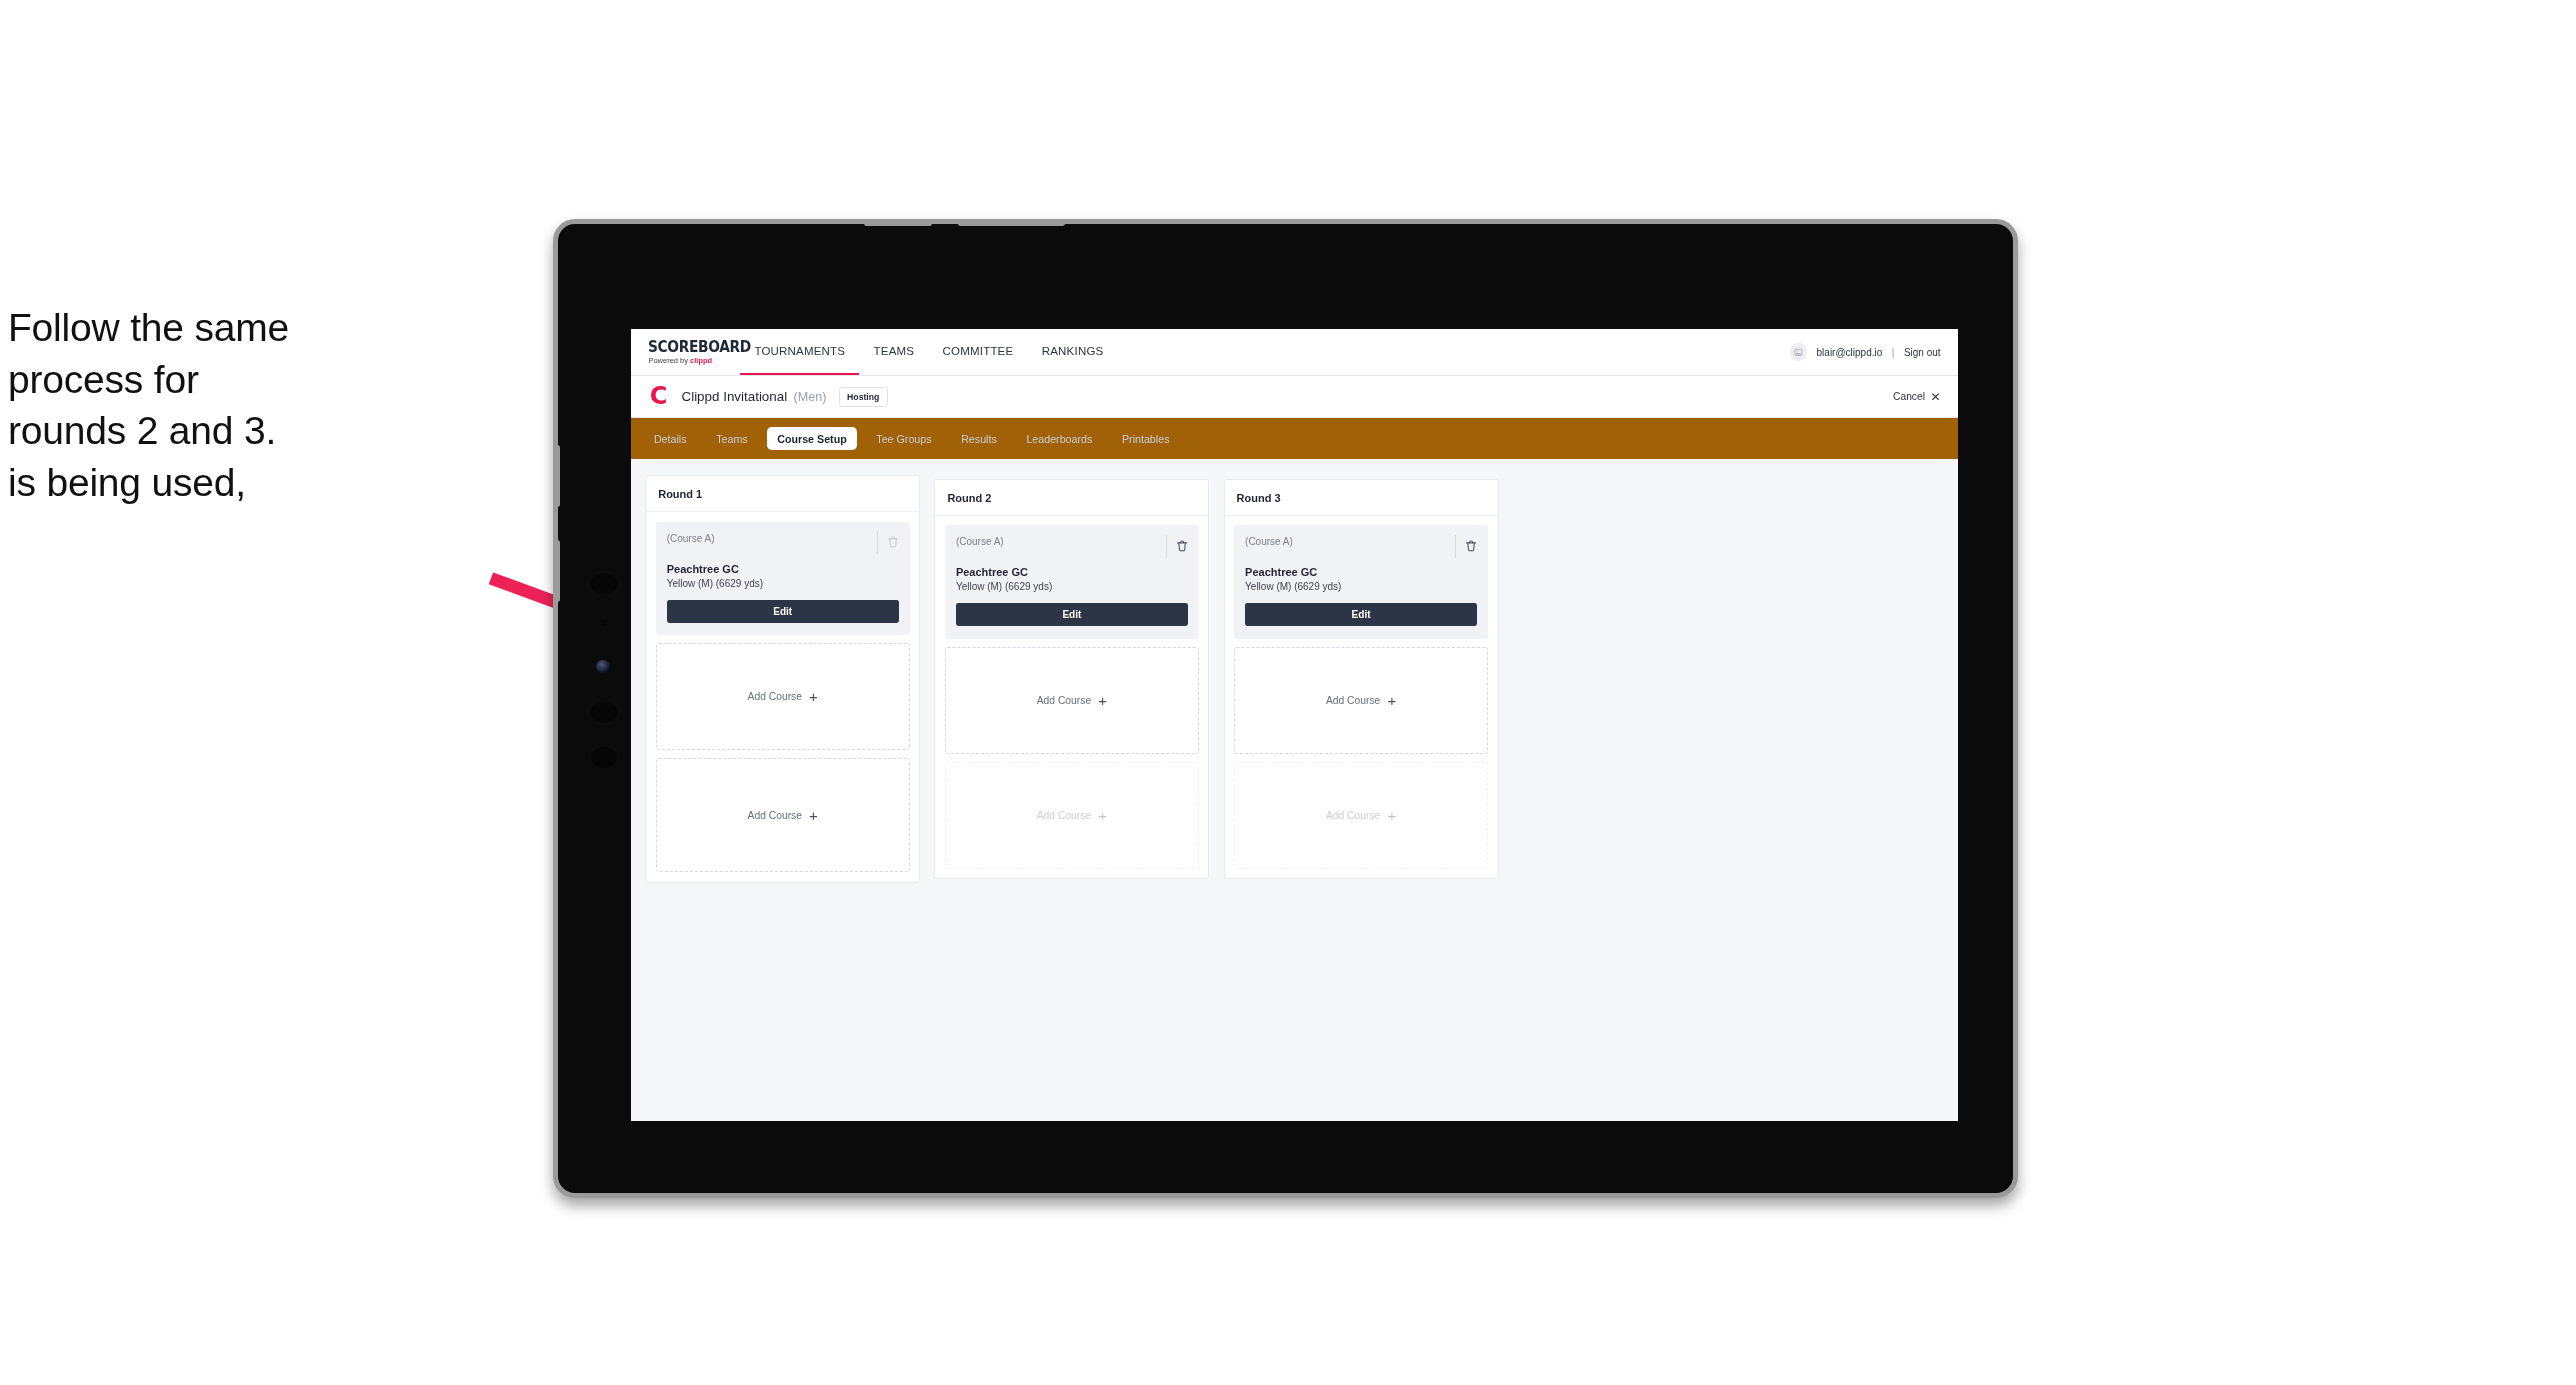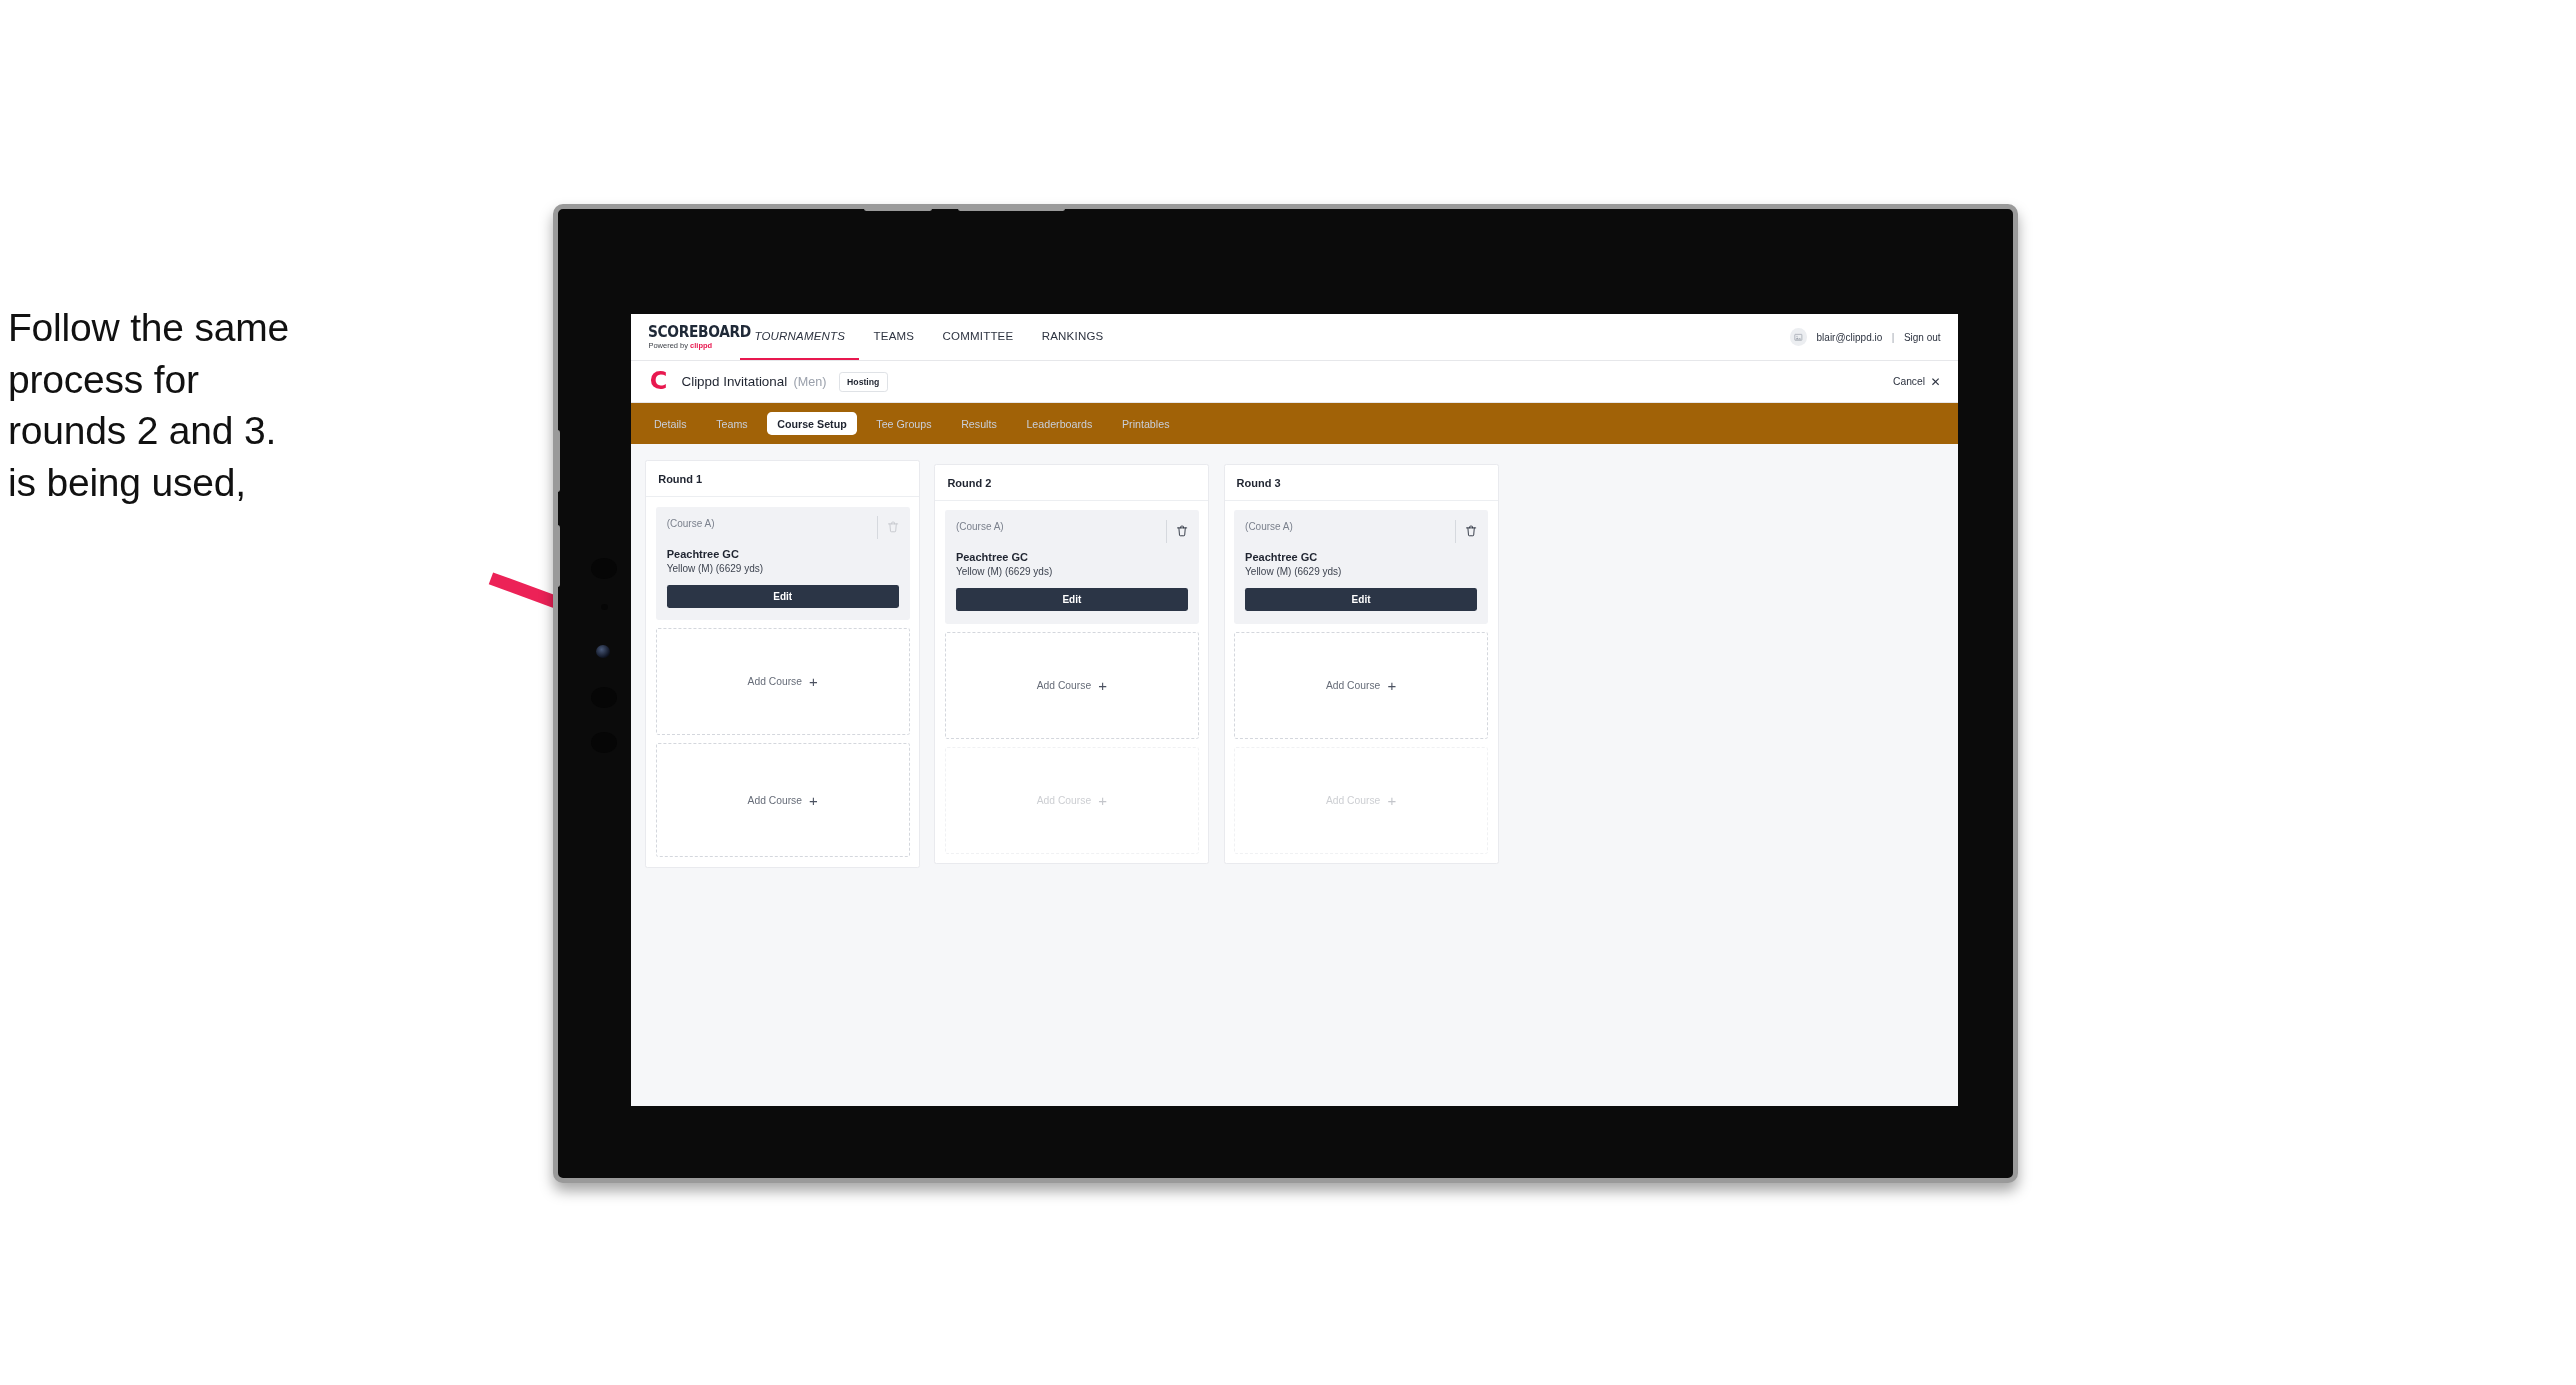--- a/index.html
+++ b/index.html
@@ -23,24 +23,24 @@
   }
   .caption .cline { display:block; white-space: nowrap; margin-bottom: 12.6px; }
   .caption b { font-weight: 700; }
 
   
   .arrow-svg { position:absolute; left:442px; top:545px; width:371px; height:174px; }
 
   
   .device {
     position: absolute;
-    left: 553px; top: 204px;
+    left: 553px; top: 219px;
     width: 1465px; height: 979px;
     background: #0b0b0b;
-    border-radius: 10px;
+    border-radius: 22px;
     border: 5.5px solid #9a9a9a;
     box-shadow: 0 8px 14.2px rgba(0,0,0,0.35);
     overflow: hidden;
   }
   .dev-btn {
     position:absolute; background:#9a9a9a; border-radius:2.4px;
   }
   .dev-btn.top1 { left: 306px; top: -4.7px; width: 68px; height: 6.3px; }
   .dev-btn.top2 { left: 400px; top: -4.7px; width: 107px; height: 6.3px; }
   .dev-btn.left1 { left: -4.7px; top: 221px; width: 6.3px; height: 62px; }
@@ -74,21 +74,21 @@
   }
   .logo-sub { font-size: 7.5px; color:#3b3f46; margin-top: 2.4px; line-height:1; }
   .logo-sub .pink { color:#e8184f; font-weight:700; }
 
   .navlinks { display:flex; align-items:stretch; margin-left: 14.2px; }
   .navlink {
     display:flex; align-items:center; padding: 0 14.2px;
     font-size: 11.5px; color:#2d3340; letter-spacing:0.2px;
     border-bottom: 2.4px solid transparent;
   }
-  .navlink.active { border-bottom-color:#e8184f;font-style:italic; }
+  .navlink.active { border-bottom-color:#e8184f; }
 
   .nav-right { margin-left:auto; display:flex; align-items:center; padding-right: 17.4px; gap: 9.5px; }
   .avatar {
     width: 17.4px; height:17.4px; border-radius:50%; background:#eceef1;
     display:flex; align-items:center; justify-content:center;
     font-size: 8.7px; color:#9ba1ab;
   }
   .nav-email { font-size: 10px; color:#2d3340; }
   .nav-sep { font-size: 10px; color:#9ba1ab; }
   .nav-signout { font-size: 10px; color:#2d3340; }

